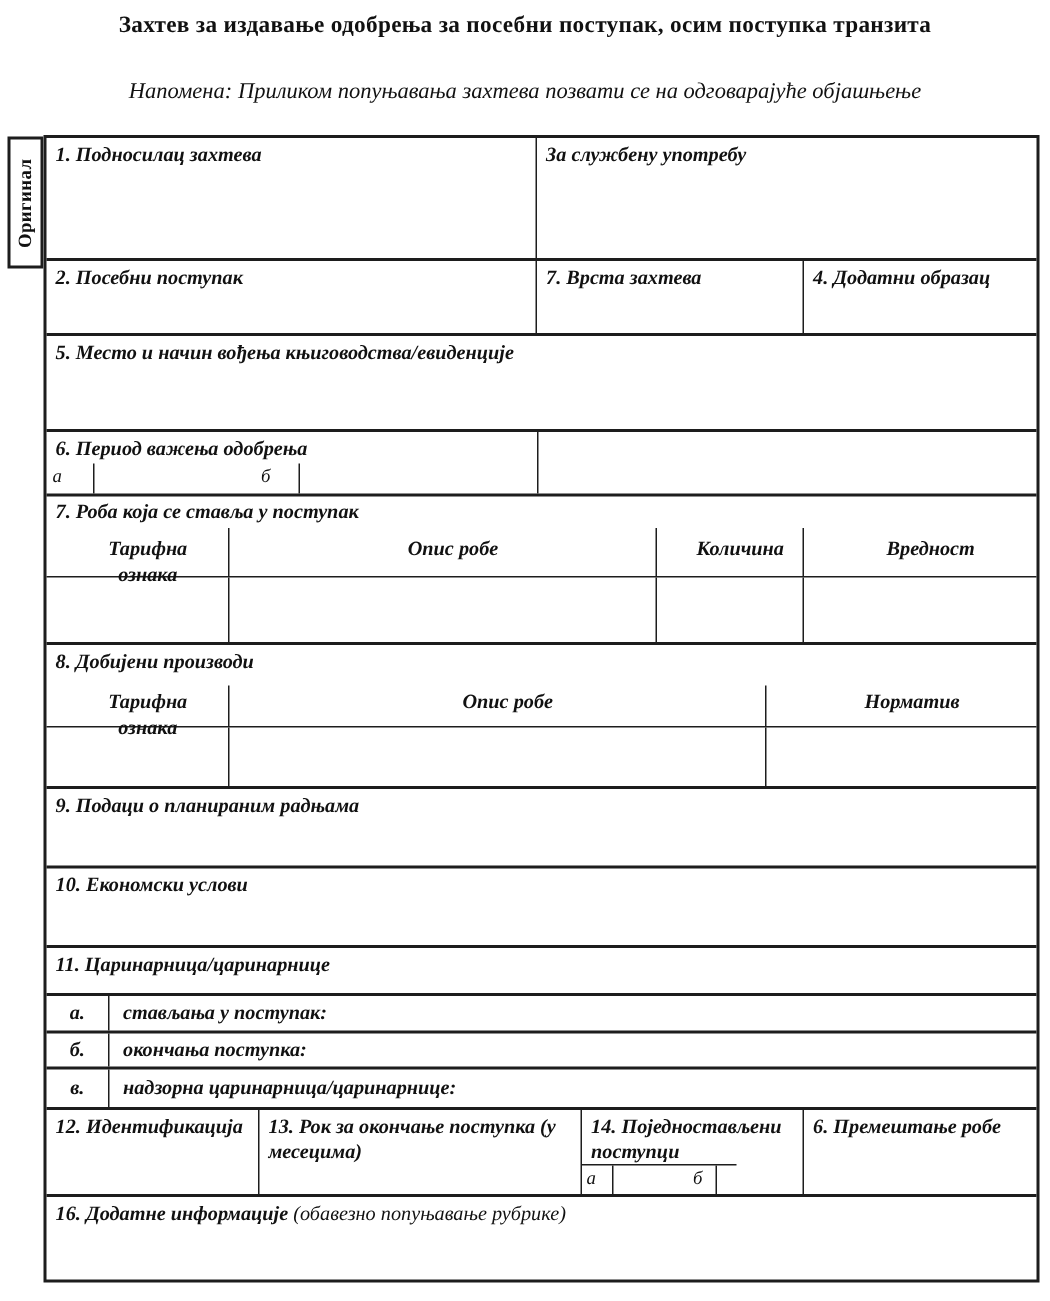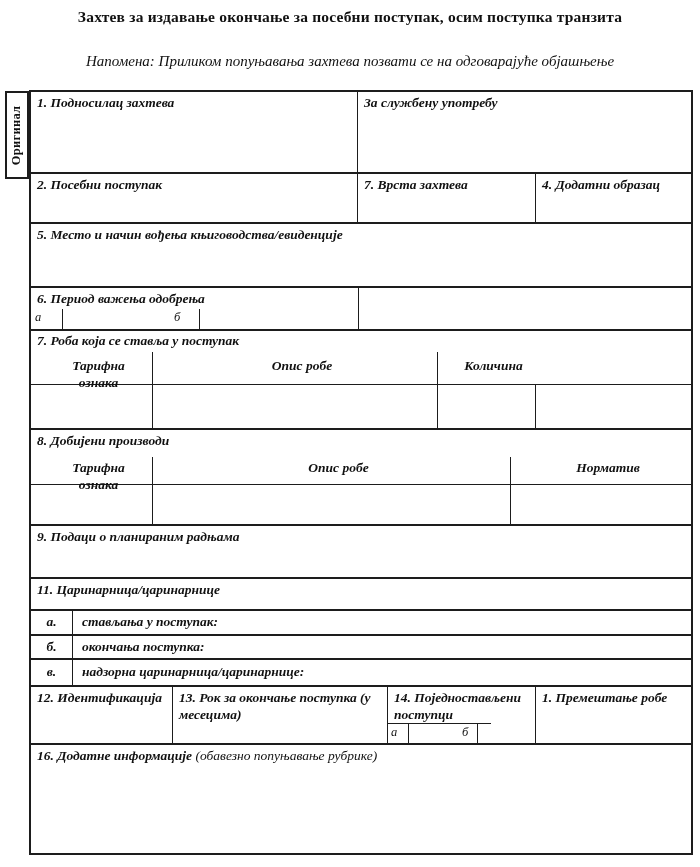--- a/index.html
+++ b/index.html
@@ -27,21 +27,21 @@
   .sub-br{border-right:1px solid #1d1d1d;}
   .lblcol{display:flex;align-items:center;justify-content:center;padding:2px;}
   .r11text{display:flex;align-items:center;padding-left:9px;}
   .plain{font-weight:normal;}
 </style>
 </head>
 <body>
 
 <div class="page">
 
-  <div class="title">Захтев за издавање окончање за посебни поступак, осим поступка транзита</div>
+  <div class="title">Захтев за издавање одобрења за посебни поступак, осим поступка транзита</div>
   <div class="note">Напомена: Приликом попуњавања захтева позвати се на одговарајуће објашњење</div>
 
   <div class="orig-box">
     <span class="orig-text">Оригинал</span>
   </div>
 
   <div class="form-table">
 
     <div class="row" style="height:80px">
       <div class="cell" style="width:326px">
@@ -90,20 +90,21 @@
     <div class="row bt2" style="height:23px">
       <div class="cell" style="width:660px;padding-top:2px">
         <span>7. Роба која се ставља у поступак</span>
       </div>
     </div>
 
     <div class="row" style="height:32px">
       <div class="cell ctr" style="width:121px">Тарифна ознака</div>
       <div class="cell ctr bl" style="width:285px">Опис робе</div>
       <div class="cell ctr bl" style="width:98px">Количина</div>
+      <div class="cell ctr bl" style="width:156px">Вредност</div>
     </div>
 
     <div class="row bt1" style="height:44px">
       <div class="cell" style="width:121px"></div>
       <div class="cell bl" style="width:285px"></div>
       <div class="cell bl" style="width:98px"></div>
       <div class="cell bl" style="width:156px"></div>
     </div>
 
     <div class="row bt2" style="height:29px">
@@ -123,20 +124,25 @@
       <div class="cell bl" style="width:358px"></div>
       <div class="cell bl" style="width:181px"></div>
     </div>
 
     <div class="row bt2" style="height:53px">
       <div class="cell" style="width:660px">
         <span>9. Подаци о планираним радњама</span>
       </div>
     </div>
 
+    <div class="row bt2" style="height:53px">
+      <div class="cell" style="width:660px">
+        <span>10. Економски услови</span>
+      </div>
+    </div>
 
     <div class="row bt2" style="height:32px">
       <div class="cell" style="width:660px">
         <span>11. Царинарница/царинарнице</span>
       </div>
     </div>
 
     <div class="row bt2" style="height:25px">
       <div class="cell lblcol" style="width:41px">а.</div>
       <div class="cell bl r11text" style="width:619px">стављања у поступак:</div>
@@ -166,21 +172,21 @@
             <span>а</span>
           </div>
           <div class="sub-cell" style="width:50px"></div>
           <div class="sub-cell sub-br" style="width:19px;padding-left:3px">
             <span>б</span>
           </div>
           <div class="sub-cell" style="width:13px"></div>
         </div>
       </div>
       <div class="cell bl" style="width:156px">
-        <span>1. Премештање робе</span>
+        <span>6. Премештање робе</span>
       </div>
     </div>
 
     <div class="row bt2" style="height:73px">
       <div class="cell" style="width:660px">
         <span>16. Додатне информације</span>
         <span> </span>
         <span class="plain">(обавезно попуњавање рубрике)</span>
       </div>
     </div>

